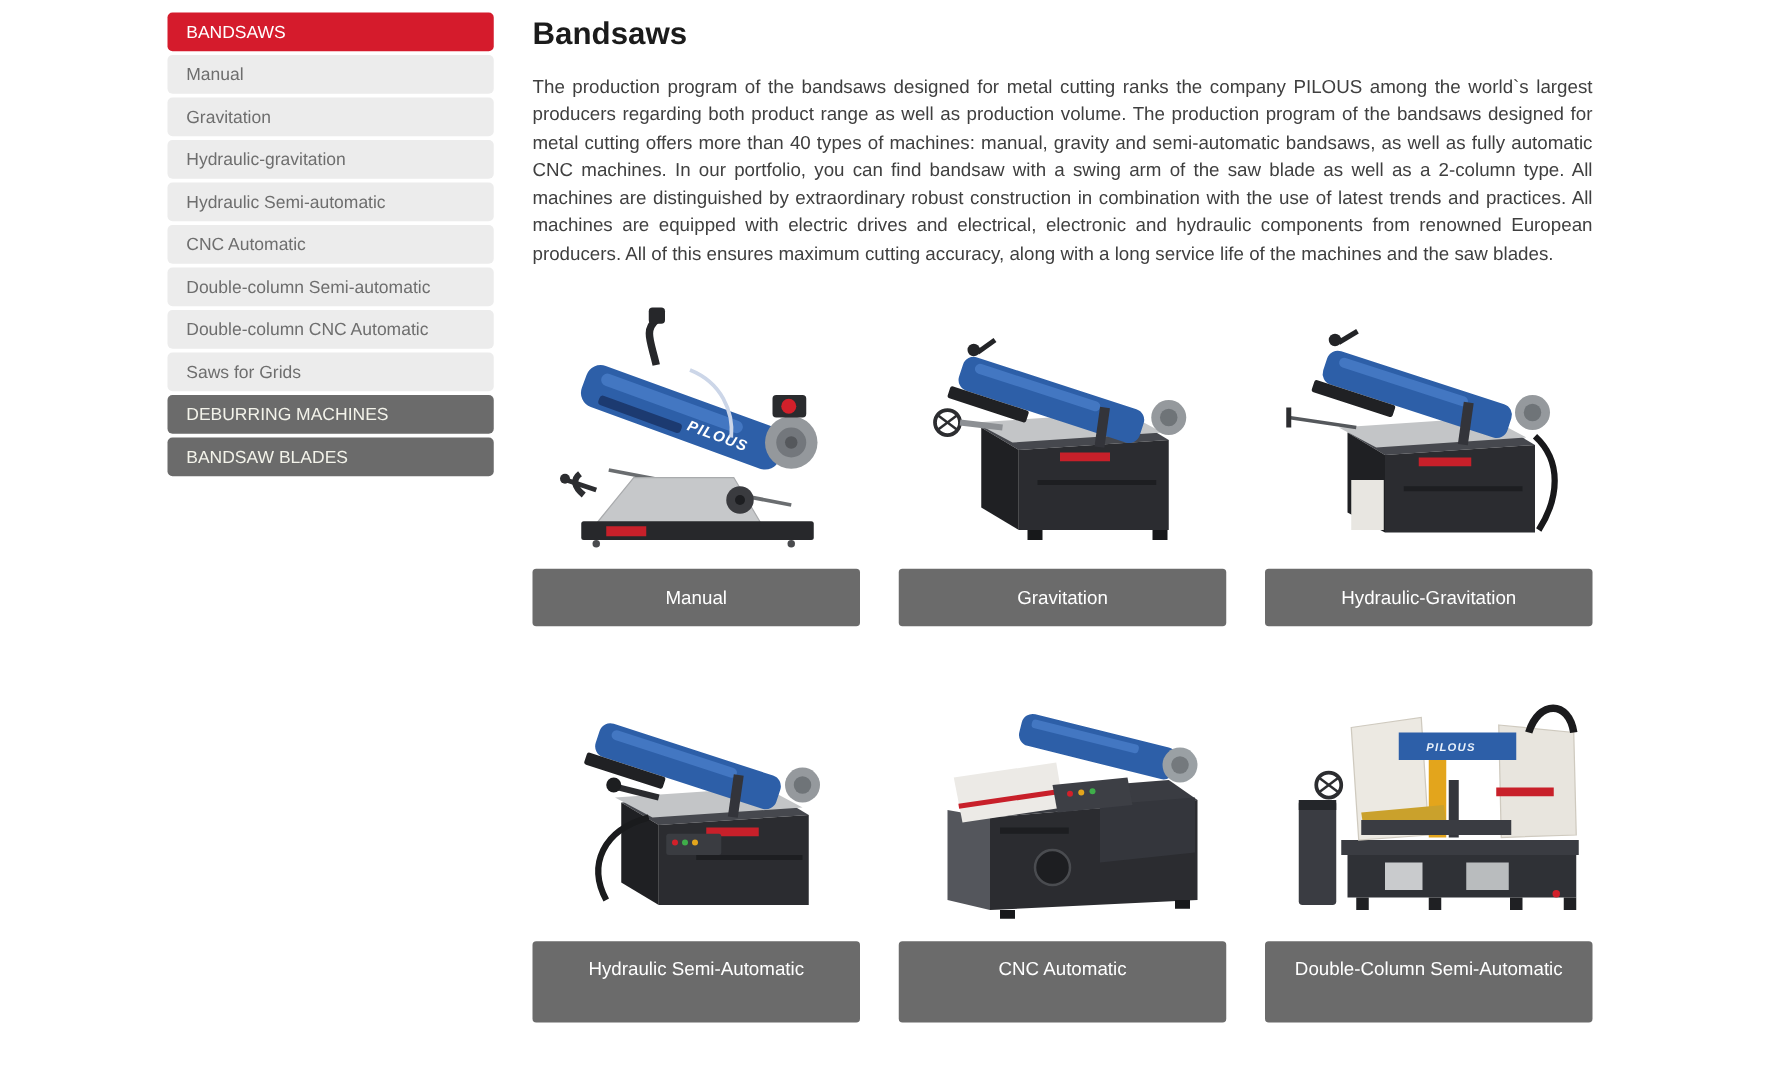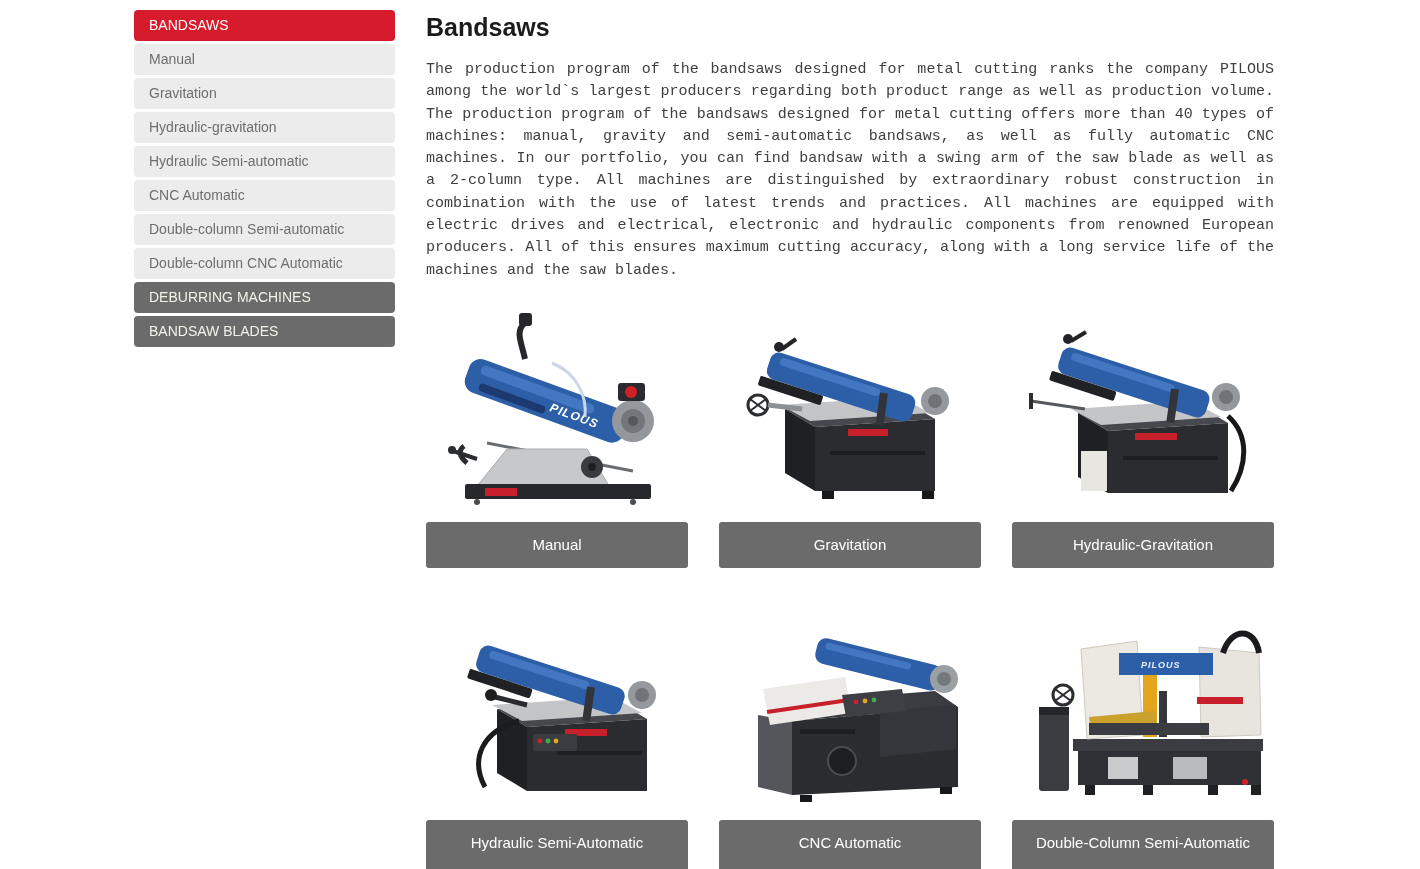--- a/index.html
+++ b/index.html
@@ -12,21 +12,21 @@
   .nav-item{box-sizing:border-box;height:31px;line-height:31px;margin-bottom:3px;
     border-radius:4px;padding:0 15px;font-size:14px;cursor:pointer;
     white-space:nowrap;overflow:hidden;}
   .nav-item.normal{background:var(--menu-item-bg,#ececec);color:var(--menu-item-text,#6e6e6e);}
   .nav-item.active{background:var(--accent-red,#d51b2c);color:#ffffff;}
   .nav-item.section{background:var(--section-bg,#6b6b6b);color:#f3f3ea;}
 
   
   .main{position:absolute;left:426px;top:0;width:848px;}
   .page-title{margin:13px 0 0;font-size:25px;font-weight:bold;color:#1b1b1b;}
-  .intro{margin:17px 0 0;font-size:15px;line-height:22.3px;color:#3f3f3f;text-align:justify;font-family:Liberation Mono, monospace;}
+  .intro{margin:17px 0 0;font-size:15px;line-height:22.3px;color:#3f3f3f;text-align:justify;}
   .cta{margin:15px 0 0;font-size:14px;font-weight:bold;color:#0f0f0f;letter-spacing:.2px;}
 
   .grid{margin-top:16px;display:grid;grid-template-columns:repeat(3,262px);column-gap:31px;row-gap:28px;}
   .product-card{display:flex;flex-direction:column;}
   .img-box{height:224px;display:flex;align-items:center;justify-content:center;}
   .caption{height:46px;background:var(--caption-bg,#6b6b6b);border-radius:3px;color:#fff;
     font-size:15px;display:flex;align-items:center;justify-content:center;cursor:pointer;}
   .product-card:nth-child(n+4) .caption{height:65px;align-items:flex-start;padding-top:14px;box-sizing:border-box;}
 </style>
 </head>
@@ -37,20 +37,21 @@
   <nav class="sidebar">
     <ul id="sidebar-menu">
         <li class="nav-item active">BANDSAWS</li>
         <li class="nav-item normal">Manual</li>
         <li class="nav-item normal">Gravitation</li>
         <li class="nav-item normal">Hydraulic-gravitation</li>
         <li class="nav-item normal">Hydraulic Semi-automatic</li>
         <li class="nav-item normal">CNC Automatic</li>
         <li class="nav-item normal">Double-column Semi-automatic</li>
         <li class="nav-item normal">Double-column CNC Automatic</li>
+        <li class="nav-item normal">Saws for Grids</li>
         <li class="nav-item section">DEBURRING MACHINES</li>
         <li class="nav-item section">BANDSAW BLADES</li>
       </ul>
   </nav>
 
   <main class="main">
     <h1 class="page-title">Bandsaws</h1>
     <p class="intro">The production program of the bandsaws designed for metal cutting ranks the company PILOUS among the world`s largest producers regarding both product range as well as production volume. The production program of the bandsaws designed for metal cutting offers more than 40 types of machines: manual, gravity and semi-automatic bandsaws, as well as fully automatic CNC machines.  In our portfolio, you can find bandsaw with a swing arm of the saw blade as well as a 2-column type.  All machines are distinguished by extraordinary robust construction in combination with the use of latest trends and practices.  All machines are equipped with electric drives and electrical, electronic and hydraulic components from renowned European producers. All of this ensures maximum cutting accuracy, along with a long service life of the machines and the saw blades.</p>
 
     <div class="grid">

